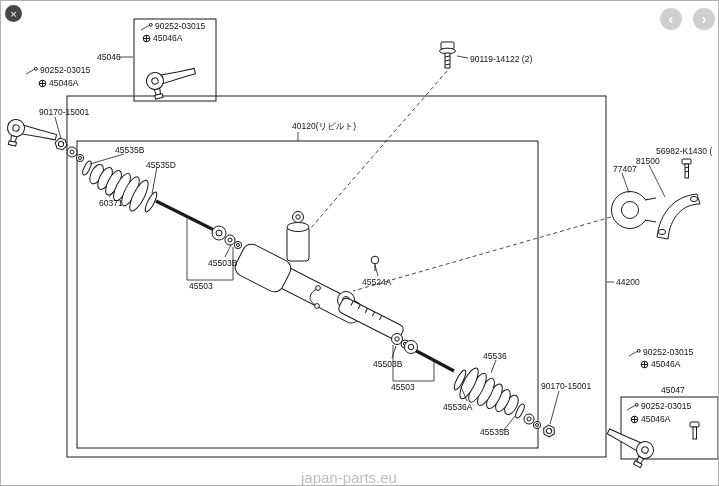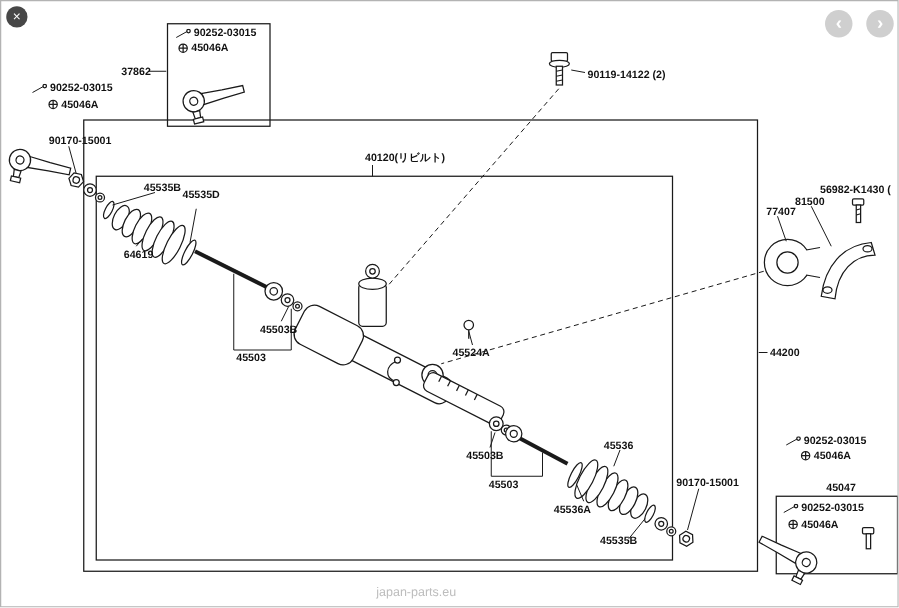--- a/index.html
+++ b/index.html
@@ -4,27 +4,27 @@
 <style>
   *{margin:0;padding:0;box-sizing:border-box}
   html,body{width:719px;height:486px;background:#fff;font-family:"Liberation Sans",sans-serif}
   .screen{position:relative;width:719px;height:486px;background:#fff;border:1px solid #b3b3b3;overflow:hidden}
   .art{position:absolute;left:0;top:0}
   .s{stroke:#1a1a1a;stroke-width:1;fill:none}
   .sw{stroke:#1a1a1a;stroke-width:1;fill:#fff}
   .ld{stroke:#1a1a1a;stroke-width:.8;fill:none}
   .dash{stroke:#1a1a1a;stroke-width:.8;stroke-dasharray:4 3;fill:none}
   .thick{stroke:#1a1a1a;stroke-width:3.2;fill:none}
-  .lbl{position:absolute;font-weight:bold;font-size:8.5px;line-height:1.1;color:#111;white-space:nowrap;font-family:"Liberation Sans",sans-serif}
+  .lbl{position:absolute;font-weight:normal;font-size:8.5px;line-height:1.1;color:#111;white-space:nowrap;font-family:"Liberation Sans",sans-serif}
   .row{display:flex;align-items:center;gap:2px}
   .ic{flex:none;display:block}
   .close-btn{position:absolute;left:4px;top:4px;width:17px;height:17px;border-radius:50%;background:#474747;color:#fff;border:none;font-size:11px;line-height:16px;text-align:center;padding:0;cursor:pointer}
   .nav-btn{position:absolute;top:7px;width:22px;height:22px;border-radius:50%;background:#cfcfcf;color:#fff;border:none;font-size:15px;font-weight:bold;line-height:20px;text-align:center;padding:0;cursor:pointer}
   .prev{left:659px}.next{left:692px}
-  .watermark{position:absolute;left:300px;top:468px;font-size:10px;color:#bdbdbd}
+  .watermark{position:absolute;left:300px;top:468px;font-size:15px;color:#bdbdbd}
 </style>
 </head>
 <body>
 
 <div class="screen">
 
   <svg class="art" width="719" height="486" viewBox="0 0 719 486">
     <defs>
       <g id="tre">
         <path class="sw" d="M7,-4.5 L24,-3.4 L41,-2.7 L41,2.7 L24,3.4 L7,4.5 Z"></path>
@@ -251,26 +251,26 @@
   </div>
   <div class="lbl row" style="left:629px;top:414px">
     <svg class="ic" width="9" height="9">
         <circle class="s" cx="4.5" cy="4.5" r="3.3"></circle>
         <line class="s" x1="4.5" y1="1.2" x2="4.5" y2="7.8"></line>
         <line class="s" x1="1.2" y1="4.5" x2="7.8" y2="4.5"></line>
       </svg>
     <span>45046A</span>
   </div>
 
-  <div class="lbl" style="left:96px;top:52px">37862</div>
+  <div class="lbl" style="left:96px;top:52px">45046</div>
   <div class="lbl" style="left:38px;top:107px">90170-15001</div>
   <div class="lbl" style="left:291px;top:121px">40120(リビルト)</div>
   <div class="lbl" style="left:114px;top:145px">45535B</div>
-  <div class="lbl" style="left:145px;top:150px">45535D</div>
-  <div class="lbl" style="left:98px;top:198px">64619</div>
+  <div class="lbl" style="left:145px;top:160px">45535D</div>
+  <div class="lbl" style="left:98px;top:198px">60371</div>
   <div class="lbl" style="left:207px;top:258px">45503B</div>
   <div class="lbl" style="left:188px;top:281px">45503</div>
   <div class="lbl" style="left:361px;top:277px">45524A</div>
   <div class="lbl" style="left:469px;top:54px">90119-14122 (2)</div>
   <div class="lbl" style="left:612px;top:164px">77407</div>
   <div class="lbl" style="left:655px;top:146px">56982-K1430 (</div>
   <div class="lbl" style="left:635px;top:156px">81500</div>
   <div class="lbl" style="left:615px;top:277px">44200</div>
   <div class="lbl" style="left:372px;top:359px">45503B</div>
   <div class="lbl" style="left:390px;top:382px">45503</div>

